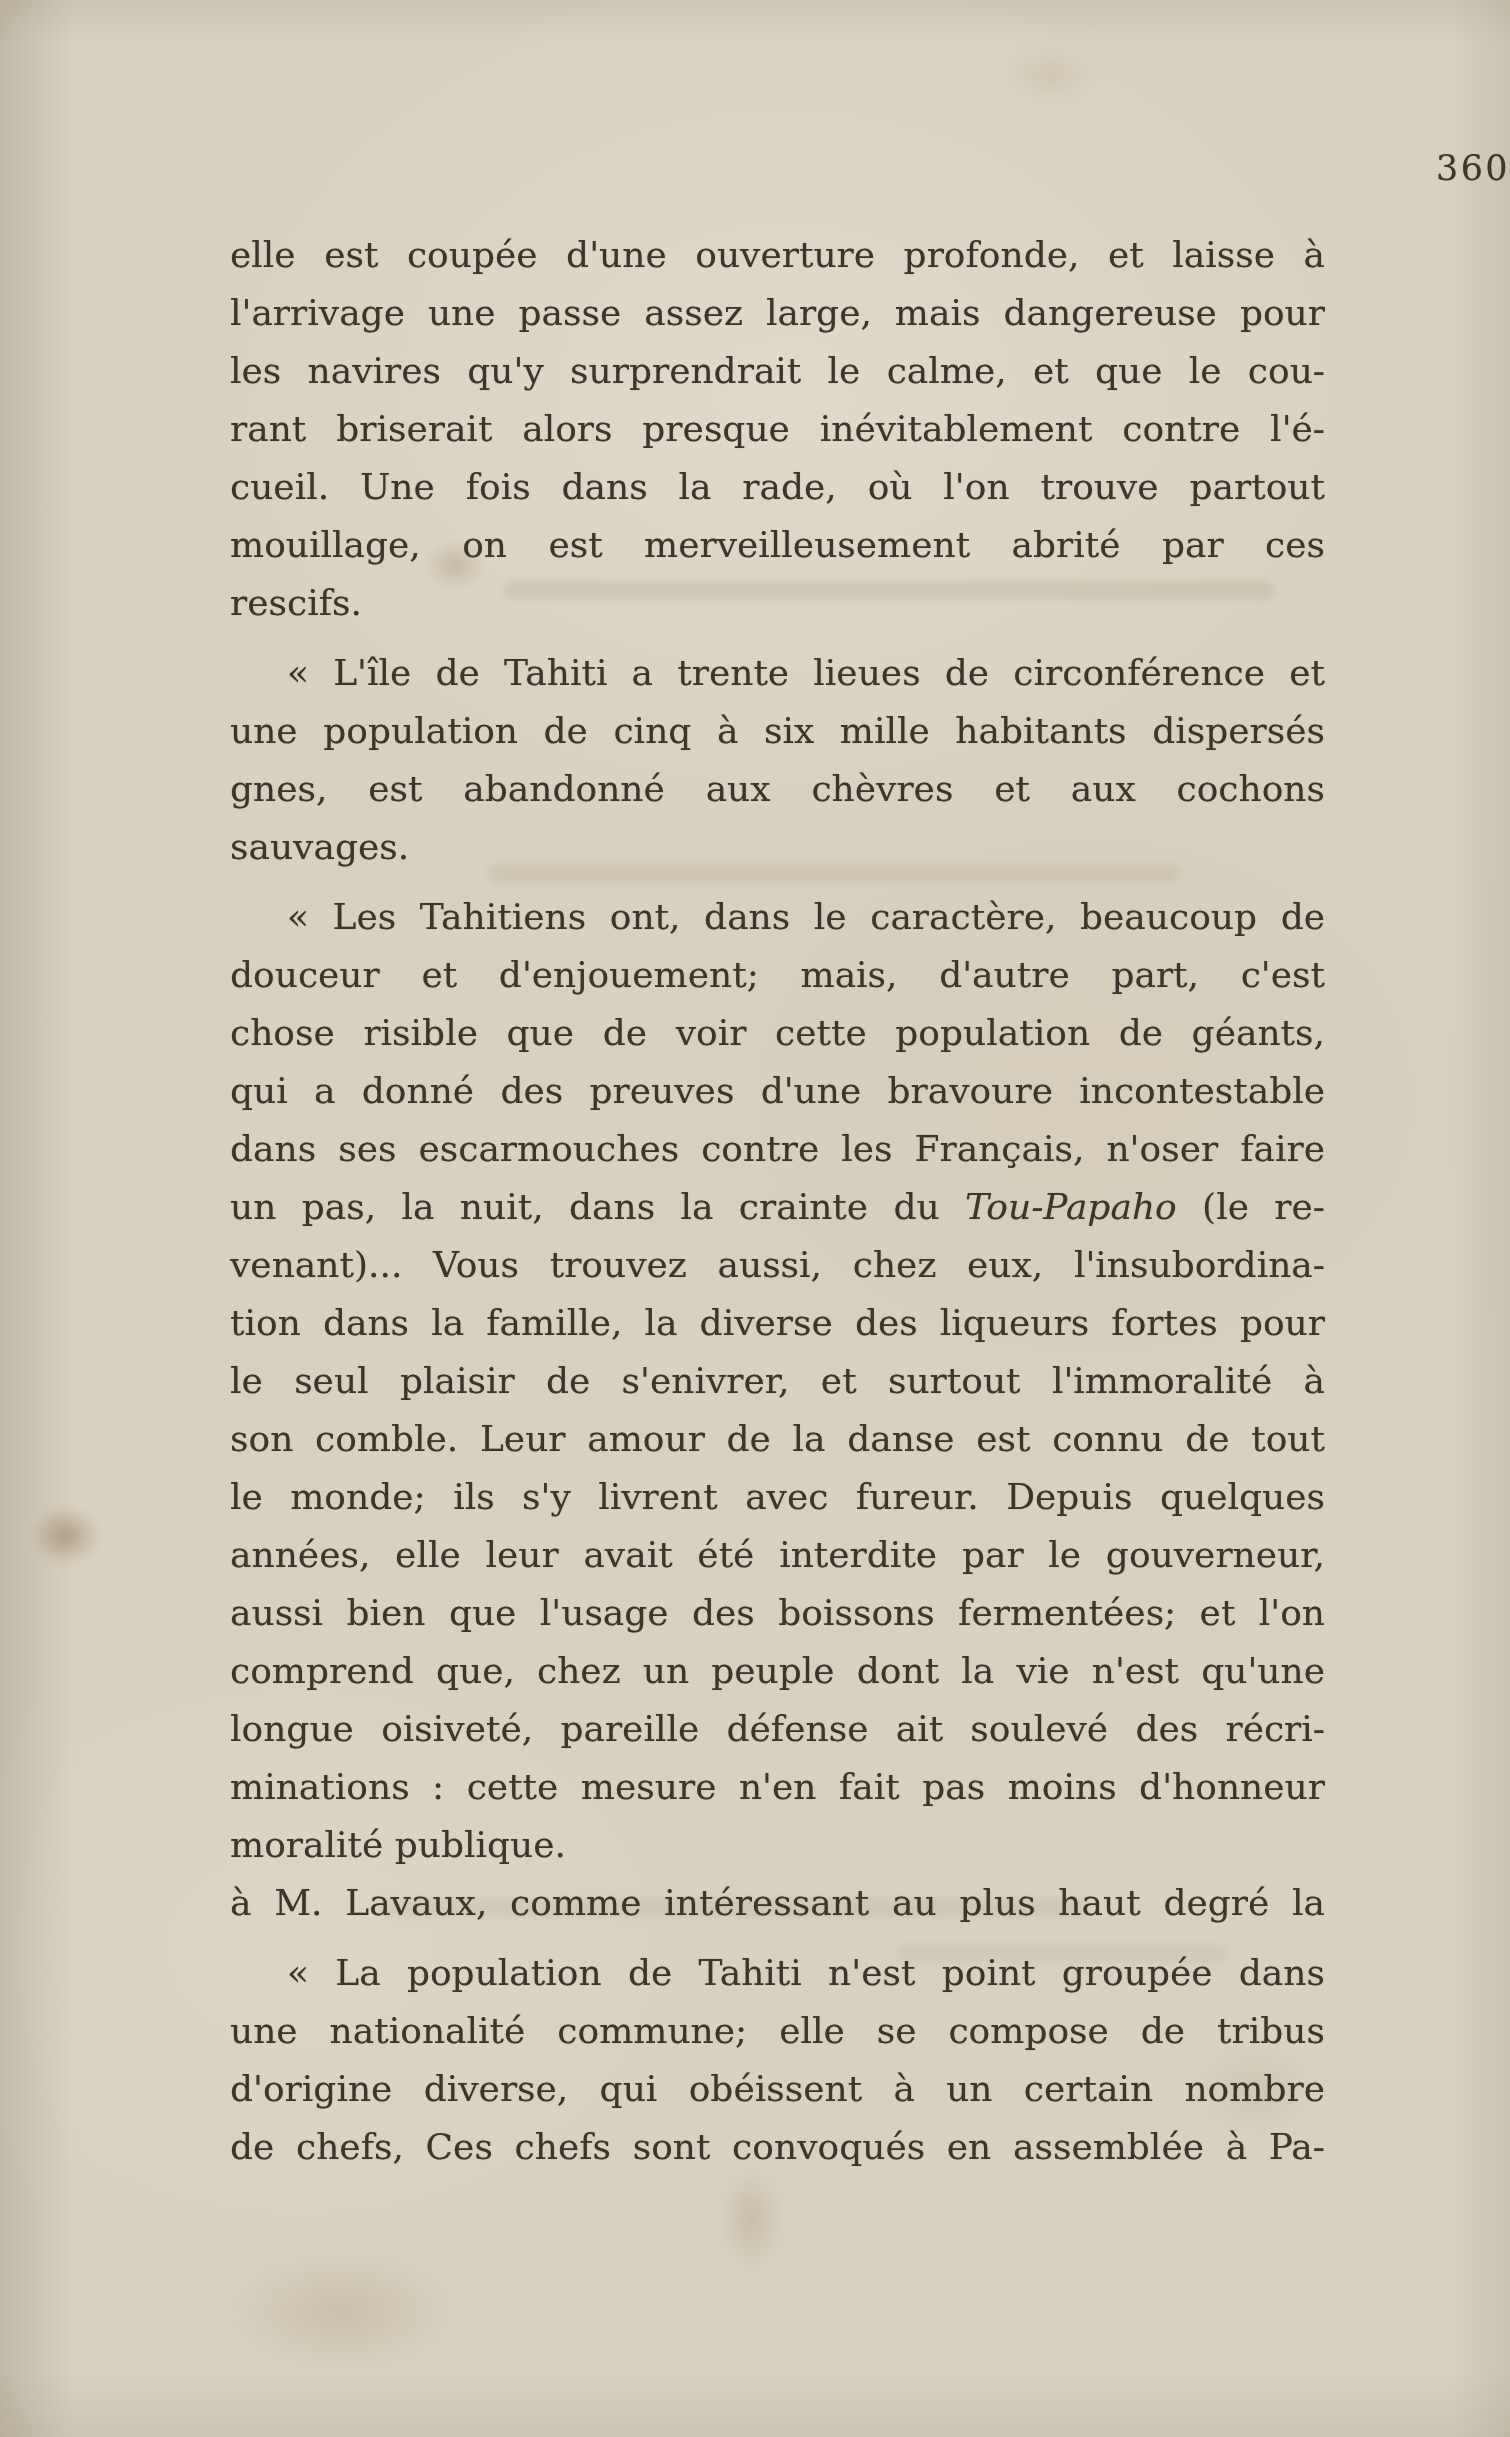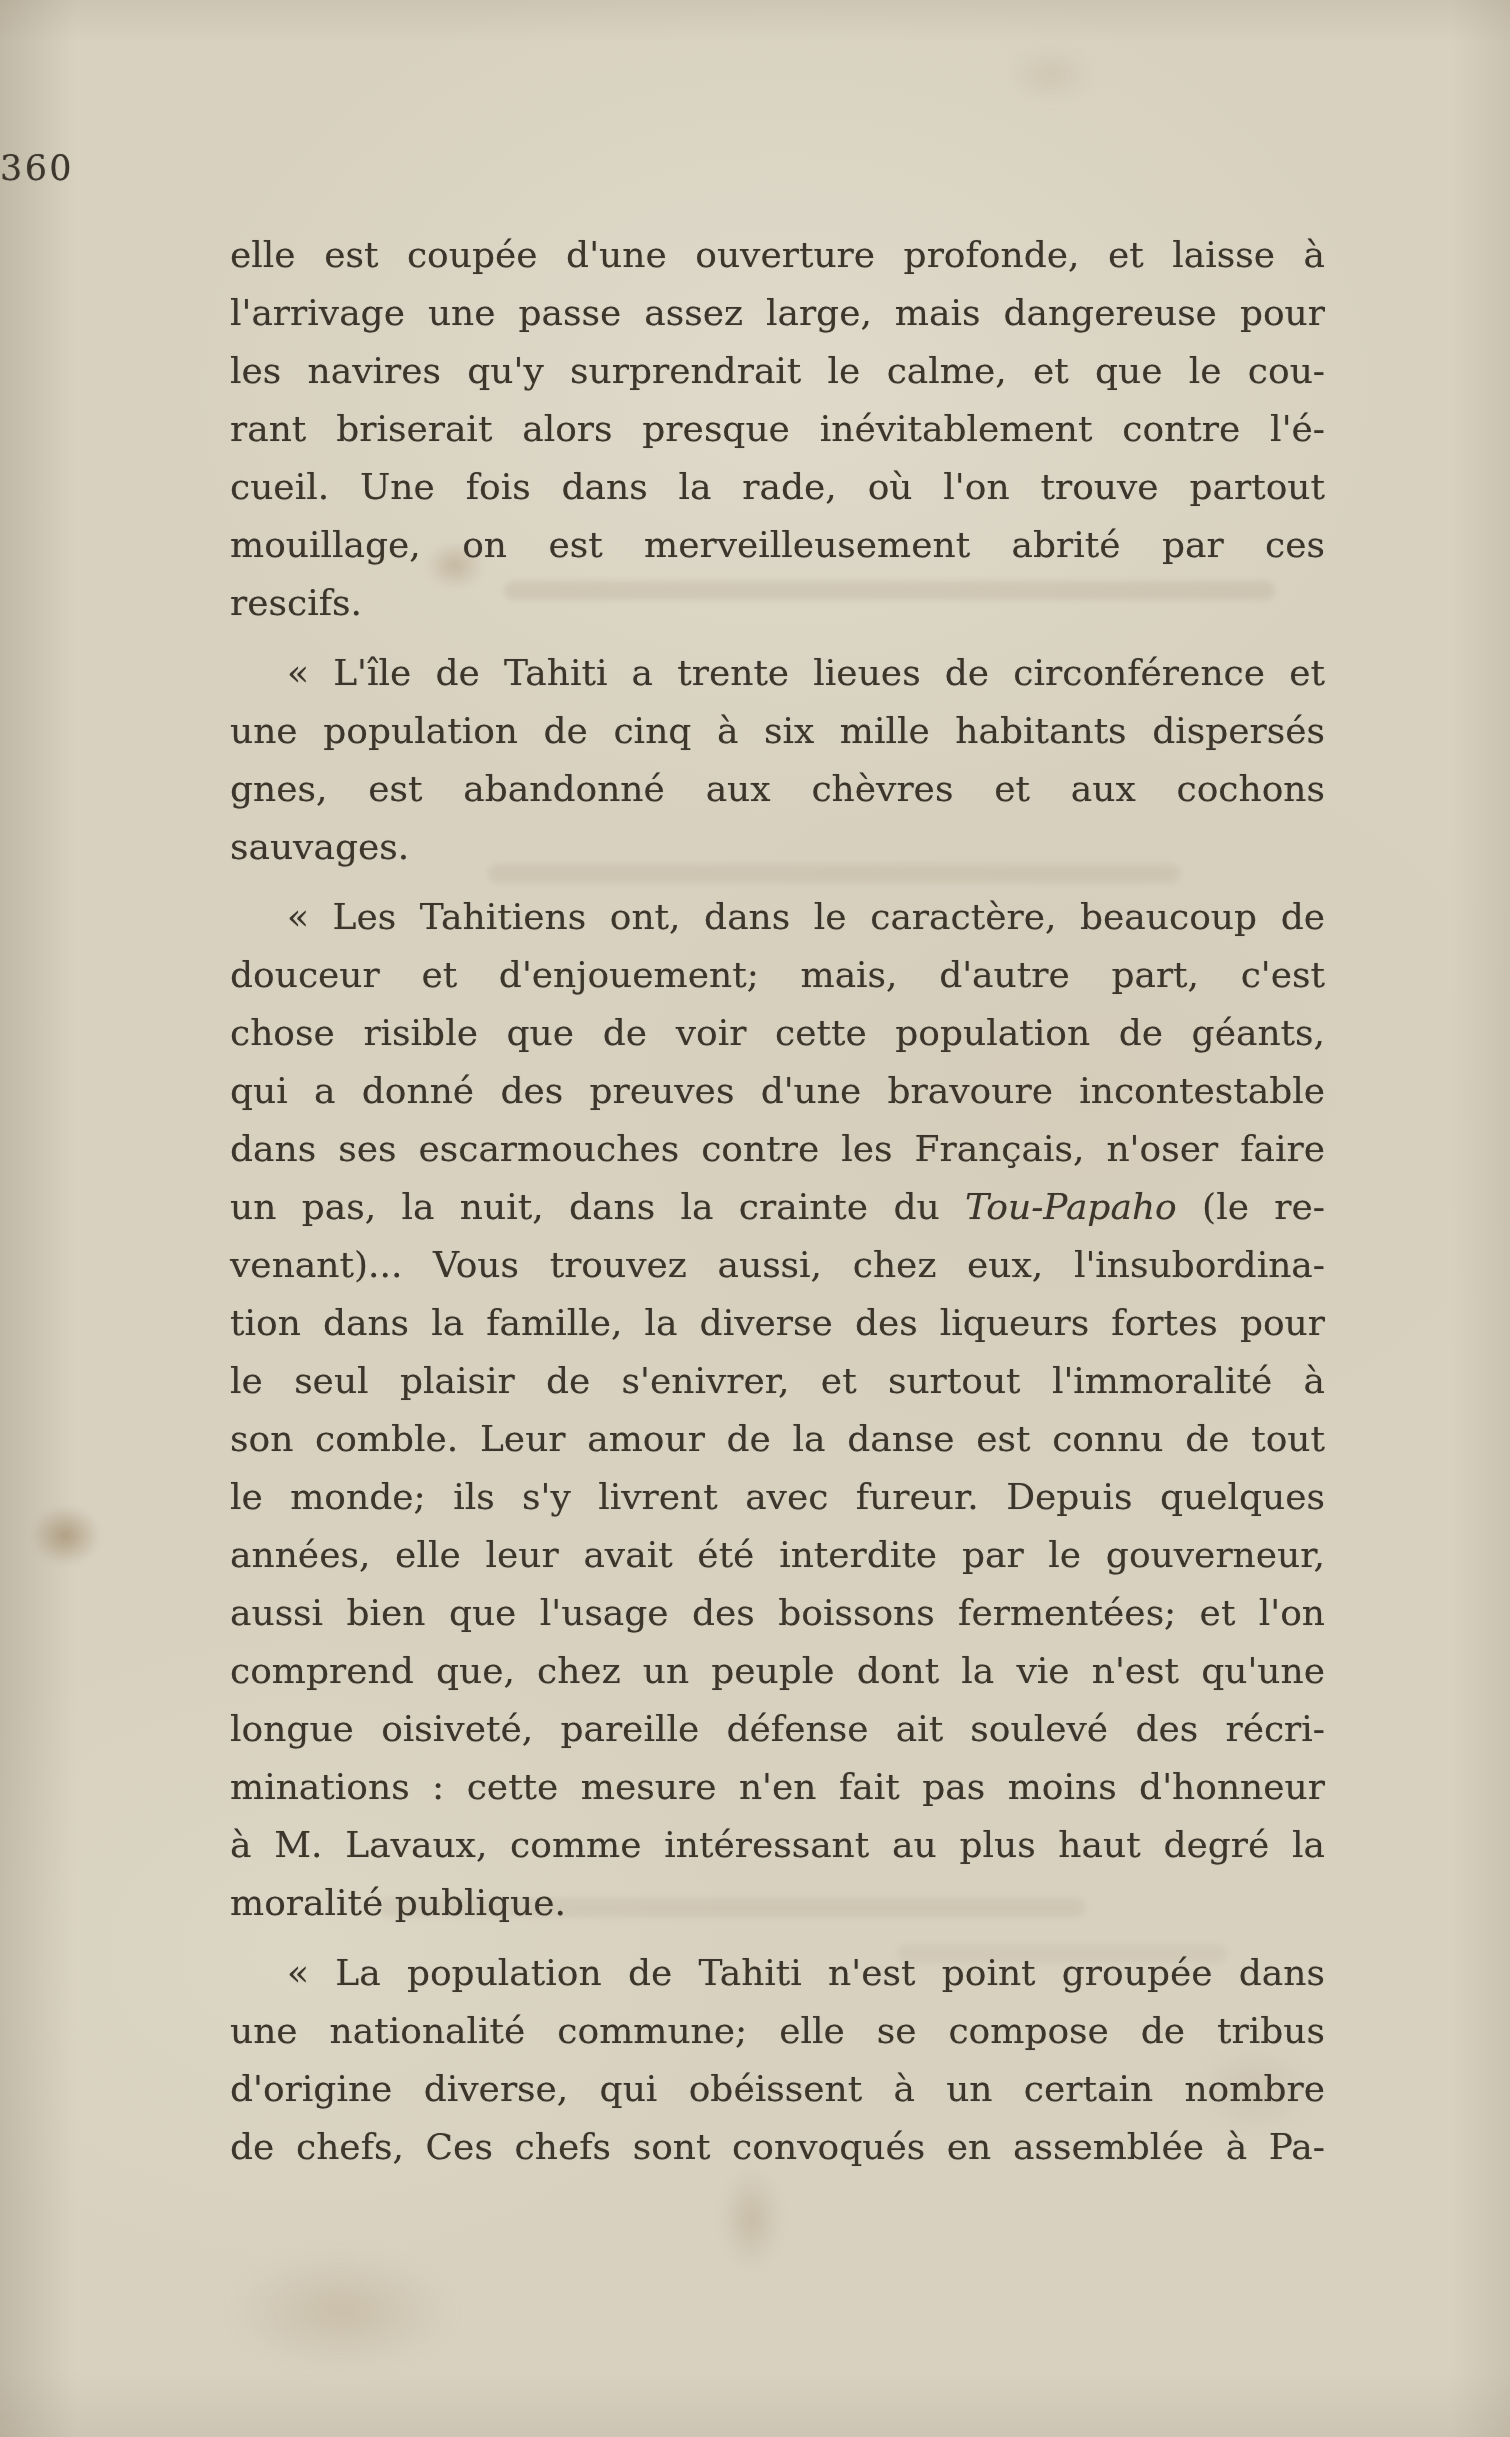--- a/index.html
+++ b/index.html
@@ -12,21 +12,21 @@
       radial-gradient(708px 551px at 72% 45%, rgba(198,182,150,.14), rgba(198,182,150,0) 70%),
       radial-gradient(630px 472px at 20% 80%, rgba(235,230,216,.22), rgba(235,230,216,0) 70%),
       linear-gradient(90deg, rgba(101,88,64,.20), rgba(101,88,64,0) 75px),
       linear-gradient(270deg, rgba(101,88,64,.12), rgba(101,88,64,0) 59px),
       linear-gradient(180deg, rgba(101,88,64,.10), rgba(101,88,64,0) 43px),
       linear-gradient(0deg, rgba(101,88,64,.10), rgba(101,88,64,0) 67px),
       #d8d1c0;
   }
   .page-number{
     position:absolute;top:148px;left:0;right:0;
-    text-align:left;font-size:35px;letter-spacing:2.4px;
+    text-align:right;font-size:35px;letter-spacing:2.4px;
     color:#3c362c;text-shadow:0 0 0.9px rgba(60,54,44,.45);
   }
   .text-block{
     position:absolute;left:230px;top:226px;width:1095px;
     color:#3b352b;text-shadow:0 0 0.9px rgba(59,53,43,.40);
   }
   .line{
     font-size:36px;line-height:58px;height:58px;
     text-align:justify;text-align-last:justify;white-space:normal;
   }
@@ -103,22 +103,22 @@
       <div class="line">venant)... Vous trouvez aussi, chez eux, l'insubordina-</div>
       <div class="line">tion dans la famille, la diverse des liqueurs fortes pour</div>
       <div class="line">le seul plaisir de s'enivrer, et surtout l'immoralité à</div>
       <div class="line">son comble. Leur amour de la danse est connu de tout</div>
       <div class="line">le monde; ils s'y livrent avec fureur. Depuis quelques</div>
       <div class="line">années, elle leur avait été interdite par le gouverneur,</div>
       <div class="line">aussi bien que l'usage des boissons fermentées; et l'on</div>
       <div class="line">comprend que, chez un peuple dont la vie n'est qu'une</div>
       <div class="line">longue oisiveté, pareille défense ait soulevé des récri-</div>
       <div class="line">minations : cette mesure n'en fait pas moins d'honneur</div>
+      <div class="line end">moralité publique.</div>
       <div class="line">à M. Lavaux, comme intéressant au plus haut degré la</div>
-      <div class="line end">moralité publique.</div>
       <div class="line indent">« La population de Tahiti n'est point groupée dans</div>
       <div class="line">une nationalité commune; elle se compose de tribus</div>
       <div class="line">d'origine diverse, qui obéissent à un certain nombre</div>
       <div class="line">de chefs, Ces chefs sont convoqués en assemblée à Pa-</div>
     </div>
 
 </div>
 
 
 </body></html>

